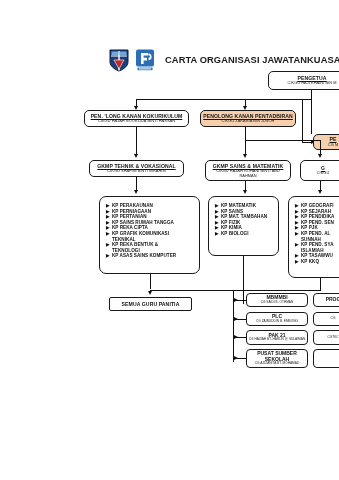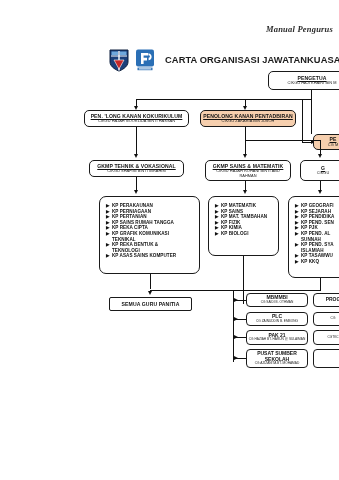--- a/index.html
+++ b/index.html
@@ -59,21 +59,20 @@
     text-align:center;padding:1px;overflow:hidden;
   }
   .mini .m1{font-size:5px;font-weight:bold;color:#111;line-height:5.6px;}
   .mini .m2{font-size:3.2px;color:#222;line-height:3.8px;}
 </style>
 </head>
 <body>
 
 <div id="page">
 
-  <div id="doc-header">Manual Pengurus</div>
 
   <div id="title-row">
     <span class="crest">
       <svg width="22" height="24" viewBox="0 0 22 24">
         <path d="M2 2 H20 V14 C20 19 13 22.5 11 23 C9 22.5 2 19 2 14 Z" fill="#1b3f7a" stroke="#0d1f3d" stroke-width="1"></path>
         <path d="M11 3 V22.4" stroke="#ffffff" stroke-width="1.4"></path>
         <path d="M3 8 H19" stroke="#ffffff" stroke-width="1"></path>
         <path d="M6 12 L11 21 L16 12 Z" fill="#c62828" stroke="#ffffff" stroke-width=".6"></path>
         <rect x="3.5" y="3.5" width="6.5" height="3.6" fill="#6fa8dc"></rect>
         <rect x="12" y="3.5" width="6.5" height="3.6" fill="#6fa8dc"></rect>

